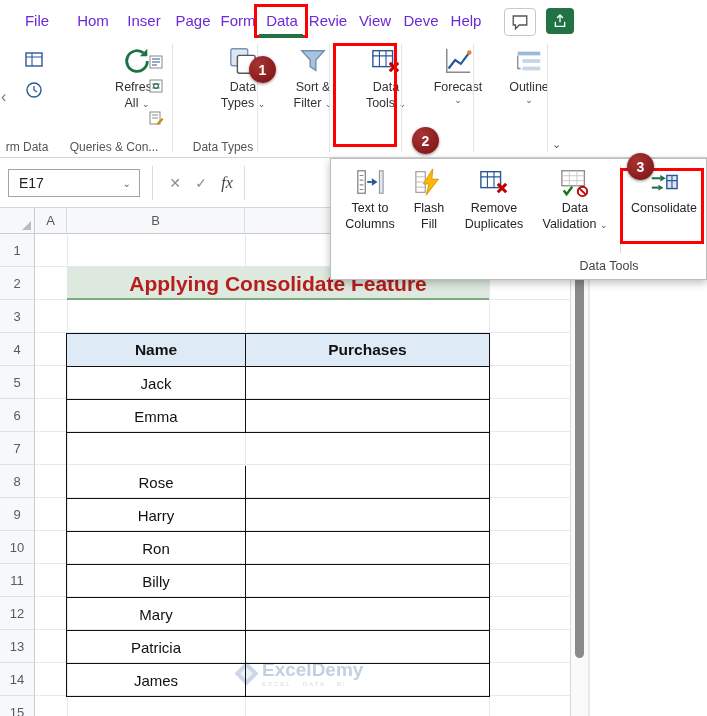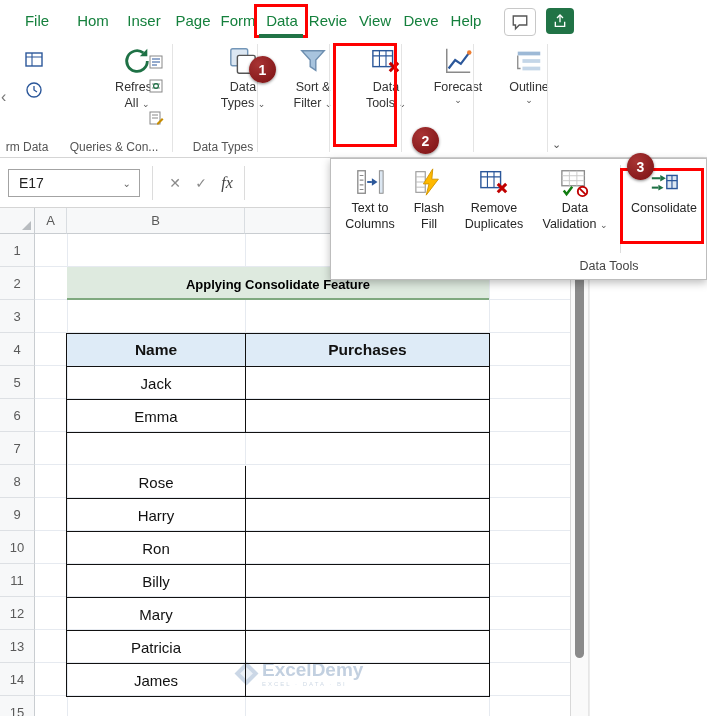--- a/index.html
+++ b/index.html
@@ -1,21 +1,21 @@
 <!DOCTYPE html>
 <html><head>
 <meta charset="utf-8">
 <style>
   html,body{margin:0;padding:0;background:#fff;font-family:"Liberation Sans",sans-serif;}
   .root{position:relative;width:707px;height:716px;background:#fff;overflow:hidden;}
 
   
   .tabbar{position:absolute;left:0;top:0;width:707px;height:40px;background:#fff;}
   .tab{position:absolute;top:0;height:40px;display:flex;align-items:center;justify-content:center;
-       font-size:15px;color:#15803d;cursor:pointer;white-space:nowrap;}
+       font-size:15px;color:#6d28d9;cursor:pointer;white-space:nowrap;}
   .annot-box{position:absolute;border:3px solid #FE0000;box-sizing:border-box;z-index:30;}
   .green-underline{position:absolute;background:#217346;z-index:31;}
   .iconbtn{position:absolute;top:8px;height:26px;display:flex;align-items:center;justify-content:center;
            border-radius:4px;cursor:pointer;}
   .comment-btn{left:504px;width:30px;border:1px solid #C8C8C8;background:#fff;}
   .share-btn{left:546px;width:28px;background:#217346;}
 
   
   .ribbon{position:absolute;left:0;top:40px;width:707px;height:118px;background:#fff;border-bottom:1px solid #D5D5D5;box-sizing:border-box;}
   .rbtn{position:absolute;top:6px;display:flex;flex-direction:column;align-items:center;gap:1px;
@@ -51,21 +51,21 @@
   .corner{position:absolute;left:0;top:0;width:35px;height:26px;background:#F7F8F9;border-right:1px solid #C9CDD1;
           border-bottom:1px solid #C9CDD1;box-sizing:border-box;cursor:pointer;}
   .corner:after{content:"";position:absolute;right:3px;bottom:3px;border-left:9px solid transparent;border-bottom:9px solid #B8BCC0;}
   .rowh{position:absolute;left:0;width:35px;height:33px;background:#F7F8F9;border-right:1px solid #C9CDD1;border-bottom:1px solid #DDE0E4;
         box-sizing:border-box;display:flex;align-items:center;justify-content:center;font-size:13px;color:#5A5A5A;cursor:pointer;}
   .hgrid{position:absolute;left:35px;top:26px;width:535px;height:495px;z-index:0;
          background:repeating-linear-gradient(to bottom,transparent 0 32px,#E6EAF0 32px 33px);}
   .vline{position:absolute;top:26px;width:1px;height:495px;background:#E6EAF0;z-index:0;}
   .title-cell{position:absolute;left:67px;top:59px;width:422px;height:33px;background:#DEEADF;border-bottom:2px solid #7FA97F;
               box-sizing:border-box;display:flex;align-items:center;justify-content:center;padding-top:3px;
-              font-size:13px;font-weight:bold;color:#000000;z-index:2;cursor:cell;}
+              font-size:21px;font-weight:bold;color:#b91c1c;z-index:2;cursor:cell;}
   .xtable{position:absolute;left:66px;top:125px;width:424px;height:364px;border:1.5px solid #111;box-sizing:border-box;z-index:2;}
   .xrow{position:absolute;left:0;width:100%;height:33px;}
   .xc{position:absolute;top:0;height:33px;box-sizing:border-box;border-bottom:1.5px solid #111;
       display:flex;align-items:center;justify-content:center;font-size:15px;color:#111;cursor:cell;}
   .xc.cname{left:0;width:179px;border-right:1.5px solid #111;}
   .xc.cpurch{left:179px;right:0;}
   .xc.hdr{background:#DEEBF7;font-weight:bold;font-size:15.5px;}
   .watermark{position:absolute;left:238px;top:452px;display:flex;align-items:center;gap:7px;z-index:1;opacity:.9;}
   .wm-logo{position:relative;width:17px;height:17px;background:#C6D3E4;transform:rotate(45deg);}
   .wm-logo:after{content:"";position:absolute;left:4px;top:4px;width:9px;height:9px;background:#EAF0F7;}

